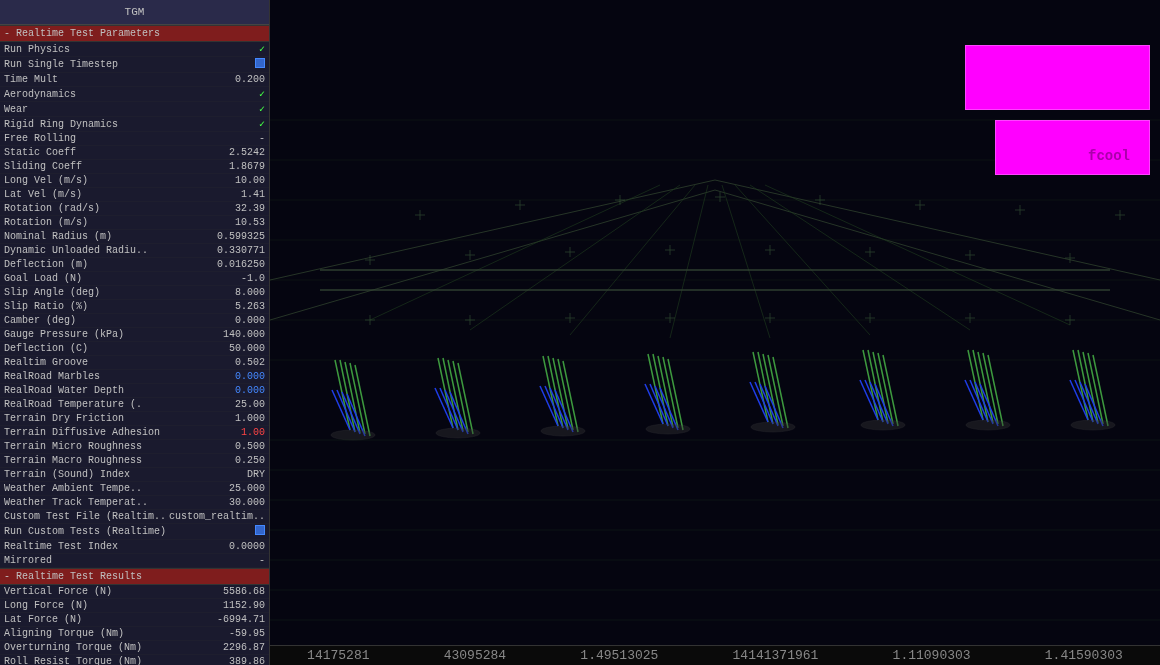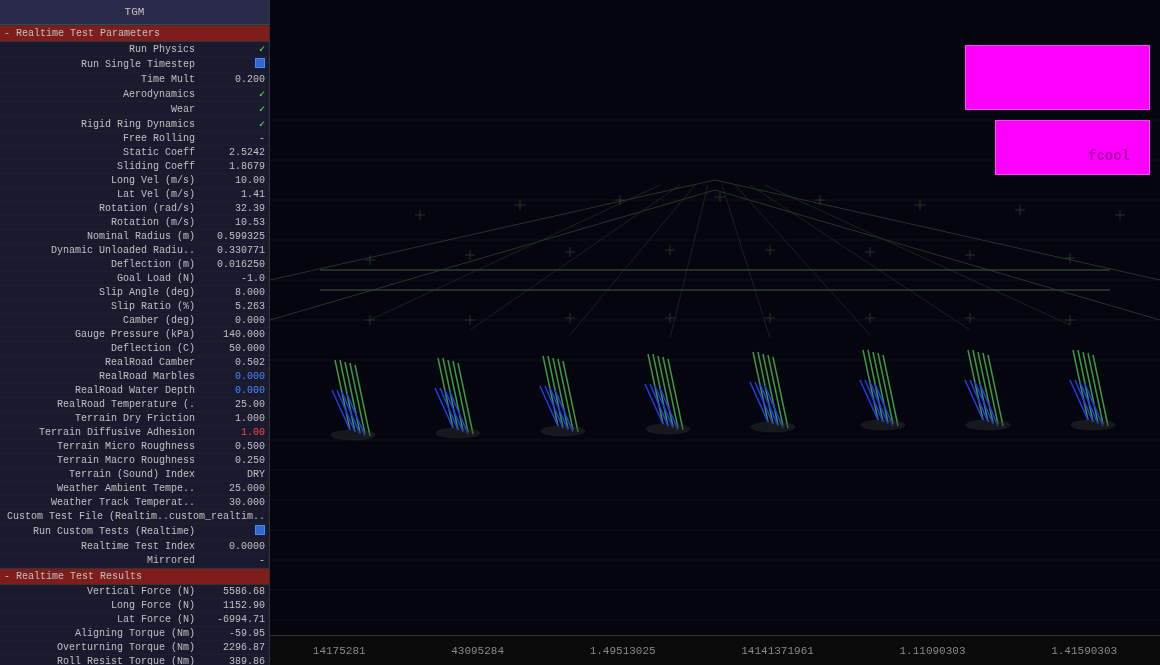--- a/index.html
+++ b/index.html
@@ -52,21 +52,20 @@
       border-bottom: 1px solid #1e1e2e;
     }
 
     .param-name {
       color: #c0c0c0;
       flex: 1;
       font-size: 10px;
       white-space: nowrap;
       overflow: hidden;
       text-overflow: ellipsis;
-      text-align: right;
     }
 
     .param-value {
       color: #c0c0c0;
       font-size: 10px;
       min-width: 70px;
       text-align: right;
     }
 
     .param-value.blue { color: #4488ff; }
@@ -130,27 +129,27 @@
       font-size: 14px;
       font-weight: bold;
     }
 
     
     .bottom-axis {
       position: absolute;
       bottom: 0;
       left: 0;
       right: 0;
-      height: 30px;
+      height: 20px;
       background: #0a0a0a;
       border-top: 1px solid #333;
       display: flex;
       align-items: center;
       justify-content: space-around;
-      font-size: 11px;
+      font-size: 13px;
       color: #888;
     }
 
     
     .status-bar {
       position: absolute;
       top: 0;
       left: 270px;
       right: 0;
       height: 18px;
@@ -258,21 +257,21 @@
       </div>
       <div class="param-row">
         <span class="param-name">Gauge Pressure (kPa)</span>
         <span class="param-value">140.000</span>
       </div>
       <div class="param-row">
         <span class="param-name">Deflection (C)</span>
         <span class="param-value">50.000</span>
       </div>
       <div class="param-row">
-        <span class="param-name">RealRoad Camber</span>
+        <span class="param-name">Realtim Groove</span>
         <span class="param-value">0.502</span>
       </div>
       <div class="param-row">
         <span class="param-name">RealRoad Marbles</span>
         <span class="param-value blue">0.000</span>
       </div>
       <div class="param-row">
         <span class="param-name">RealRoad Water Depth</span>
         <span class="param-value blue">0.000</span>
       </div>

